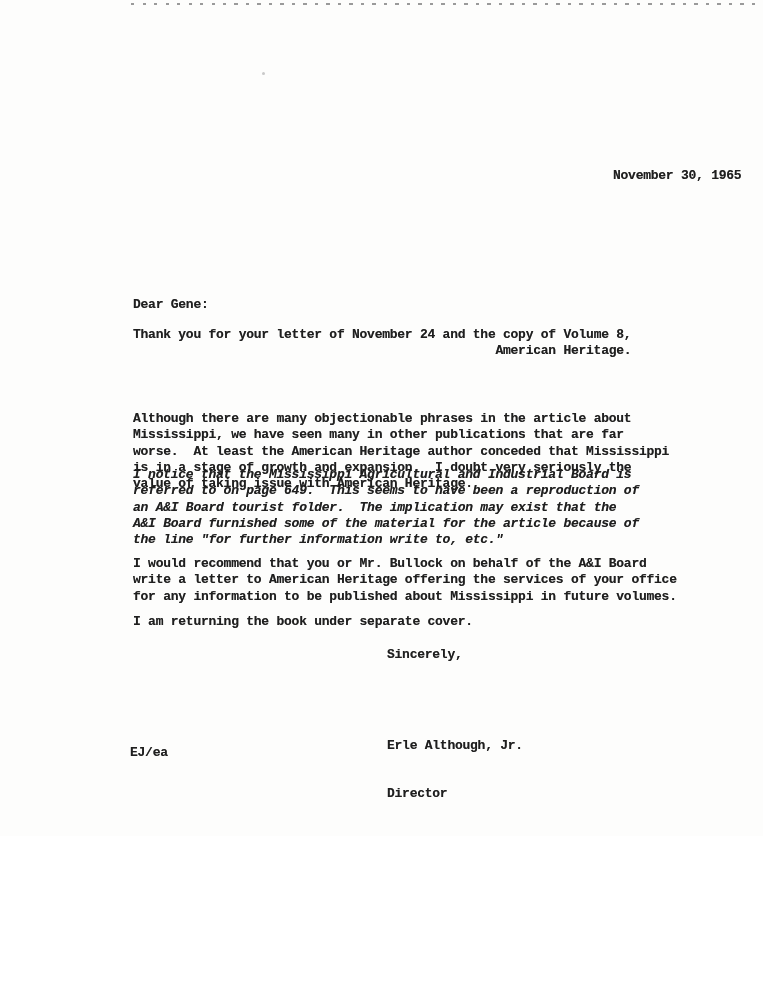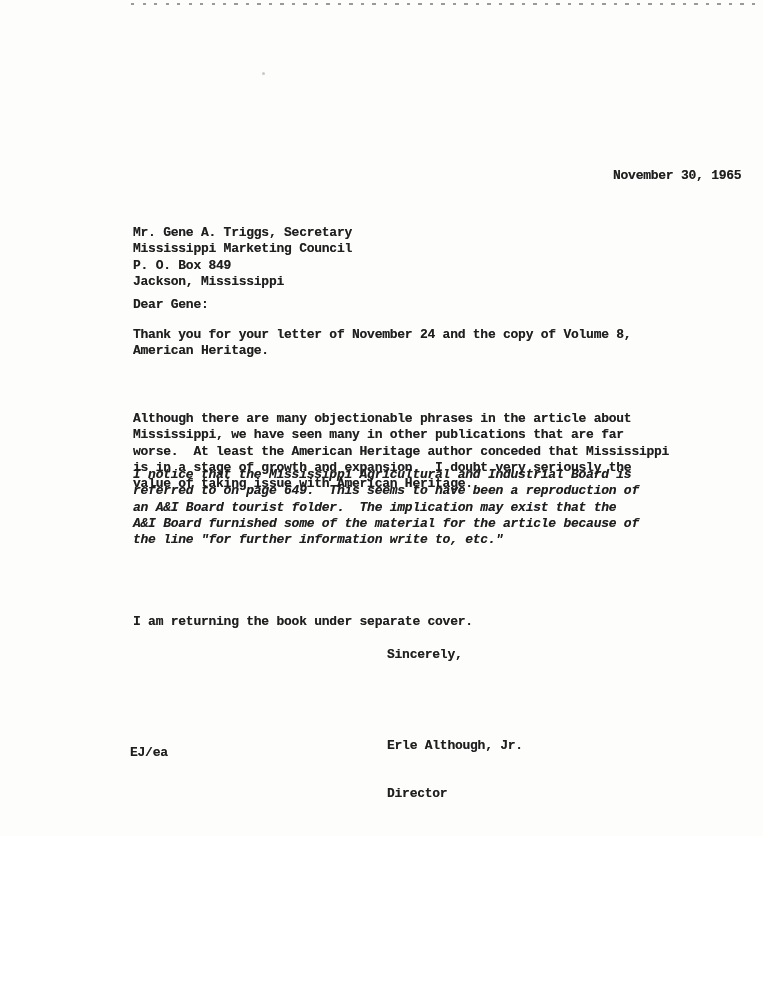--- a/index.html
+++ b/index.html
@@ -48,57 +48,56 @@
     top: 72px;
     width: 3px;
     height: 3px;
     border-radius: 50%;
     background: #c9c9c9;
     text-shadow: none;
   }
   .date       { left: 613px; top: 168px; }
   .recipient  { left: 133px; top: 225px; }
   .salutation { left: 133px; top: 297px; }
-  .para-0     { left: 133px; top: 327px; }
+  .para-0     { left: 133px; top: 327px; text-align: right; }
   .para-1     { left: 133px; top: 379px; margin-top: 32px; }
   .para-2     { left: 133px; top: 467px; font-style: italic; }
   .para-3     { left: 133px; top: 556px; }
   .para-4     { left: 133px; top: 614px; }
   .closing    { left: 387px; top: 647px; }
   .signature  { left: 387px; top: 705px; }
   .initials   { left: 130px; top: 745px; text-align: right; }
 </style>
 </head>
 <body>
 
 <div class="page">
   <div class="dotted-rule"></div>
   <div class="speck"></div>
 
   <div class="block date">November 30, 1965</div>
 
-  <div class="block recipient">Mr. Gene A. Triggs, Secretary
-Mississippi Marketing Council
-P. O. Box 849
-Jackson, Mississippi</div>
 
   <div class="block salutation">Dear Gene:</div>
 
   <div class="block para-0">Thank you for your letter of November 24 and the copy of Volume 8,
 American Heritage.</div>
   <div class="block para-1">Although there are many objectionable phrases in the article about
 Mississippi, we have seen many in other publications that are far
 worse.  At least the American Heritage author conceded that Mississippi
 is in a stage of growth and expansion.  I doubt very seriously the
 value of taking issue with American Heritage.</div>
   <div class="block para-2">I notice that the Mississippi Agricultural and Industrial Board is
 referred to on page 649.  This seems to have been a reproduction of
 an A&amp;I Board tourist folder.  The implication may exist that the
 A&amp;I Board furnished some of the material for the article because of
 the line "for further information write to, etc."</div>
+  <div class="block para-3">I would recommend that you or Mr. Bullock on behalf of the A&amp;I Board
+write a letter to American Heritage offering the services of your office
+for any information to be published about Mississippi in future volumes.</div>
   <div class="block para-4">I am returning the book under separate cover.</div>
 
   <div class="block closing">Sincerely,</div>
 
   <div class="block signature">
     <div>Erle Although, Jr.</div>
     <div>Director</div>
   </div>
 
   <div class="block initials">EJ/ea</div>

